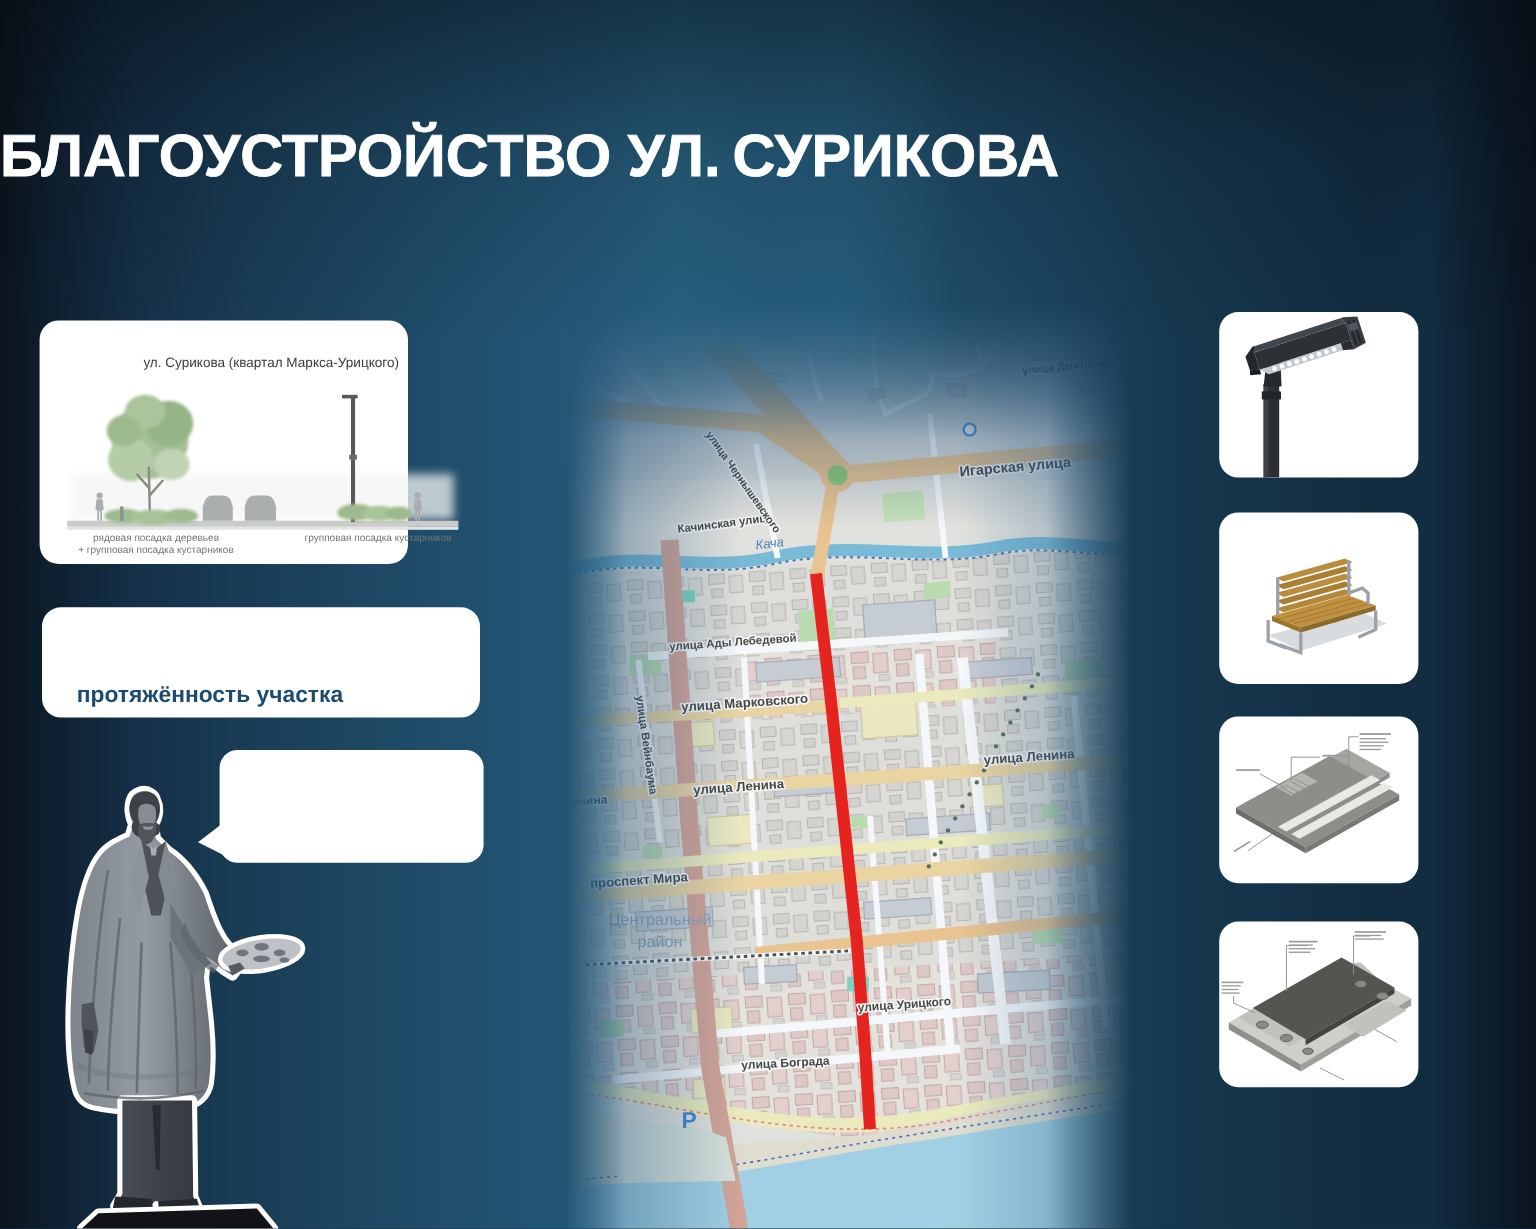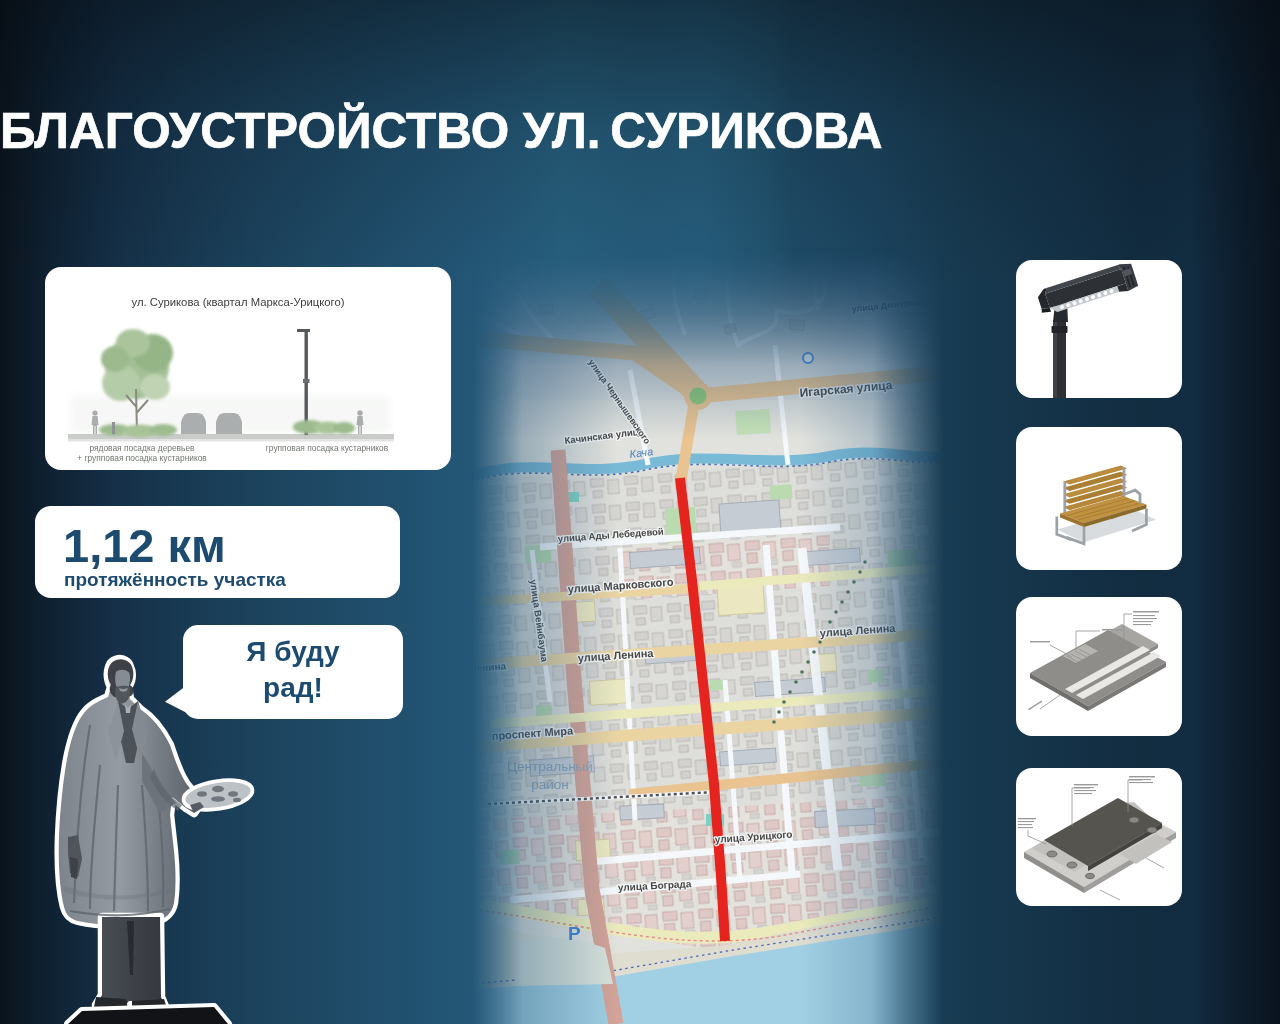--- a/index.html
+++ b/index.html
@@ -18,21 +18,21 @@
   .title{position:absolute;left:0;top:102px;width:1260px;text-align:left;
          color:#fff;font-size:49.5px;font-weight:700;letter-spacing:0px;-webkit-text-stroke:0.7px #ffffff;}
   .km-card{left:35px;top:506px;width:365px;height:92px;}
   .km-big{position:absolute;left:28px;top:12px;color:#1d4b70;font-size:47px;font-weight:700;}
   .km-sub{position:absolute;left:29px;top:63px;color:#1d4b70;font-size:19px;font-weight:700;}
   .bubble{left:183px;top:625px;width:220px;height:94px;border-radius:15px;}
   .bubble-text{position:absolute;left:0;top:9px;width:100%;text-align:center;
                color:#1d4b70;font-size:28px;font-weight:700;line-height:36px;}
   .bubble-tail{position:absolute;left:-18px;top:60px;width:22px;height:28px;background:#fff;
                clip-path:polygon(100% 0,100% 100%,0 60%);}
-  .c1{left:33px;top:267px;width:406px;height:203px;margin-left:12px;}
+  .c1{left:33px;top:267px;width:307px;height:203px;}
   .r1{left:1016px;top:260px;width:166px;height:138px;}
   .r2{left:1016px;top:427px;width:166px;height:143px;}
   .r3{left:1016px;top:597px;width:166px;height:139px;}
   .r4{left:1016px;top:768px;width:166px;height:138px;}
   .mapwrap{position:absolute;left:470px;top:250px;width:480px;height:774px;
     -webkit-mask-image:linear-gradient(90deg,transparent 2px,#000 52px,#000 402px,transparent 474px);
             mask-image:linear-gradient(90deg,transparent 2px,#000 52px,#000 402px,transparent 474px);}
   .mapwrap2{width:480px;height:774px;
     -webkit-mask-image:linear-gradient(180deg,transparent 0,#000 115px,#000 774px);
             mask-image:linear-gradient(180deg,transparent 0,#000 115px,#000 774px);}
@@ -101,27 +101,25 @@
         <path d="M312.5,149 L317.5,149 L318.5,158 L317,158 L317,167 L315.5,167 L315.5,159 L314.5,159 L314.5,167 L313,167 L313,158 L311.5,158 Z"></path>
   </g>
 
   <text x="97" y="184" text-anchor="middle" font-size="8.4" fill="#70776e">рядовая посадка деревьев</text>
   <text x="97" y="194" text-anchor="middle" font-size="8.4" fill="#70776e">+ групповая посадка кустарников</text>
   <text x="282" y="184" text-anchor="middle" font-size="8.4" fill="#70776e">групповая посадка кустарников</text>
 </svg>
 </div>
 
 <div class="card km-card">
-  <div class="km-big">1,12 км</div>
   <div class="km-sub">протяжённость участка</div>
 </div>
 
 <div class="card bubble">
   <div class="bubble-tail"></div>
-  <div class="bubble-text">Я буду<br>рад!</div>
 </div>
 
 <div class="mapwrap">
     <div class="mapwrap2" id="map">
 <svg width="480" height="774" viewBox="0 0 480 774">
 <defs>
   <pattern id="bgray" width="34" height="26" patternUnits="userSpaceOnUse" patternTransform="rotate(-4)">
     <rect width="34" height="26" fill="#e6e3dd"></rect>
     <rect x="2" y="3" width="13" height="8" fill="#dbd6d0" stroke="#b7b0a8" stroke-width="0.7"></rect>
     <rect x="19" y="5" width="11" height="14" fill="#ded9d3" stroke="#b7b0a8" stroke-width="0.7"></rect>

